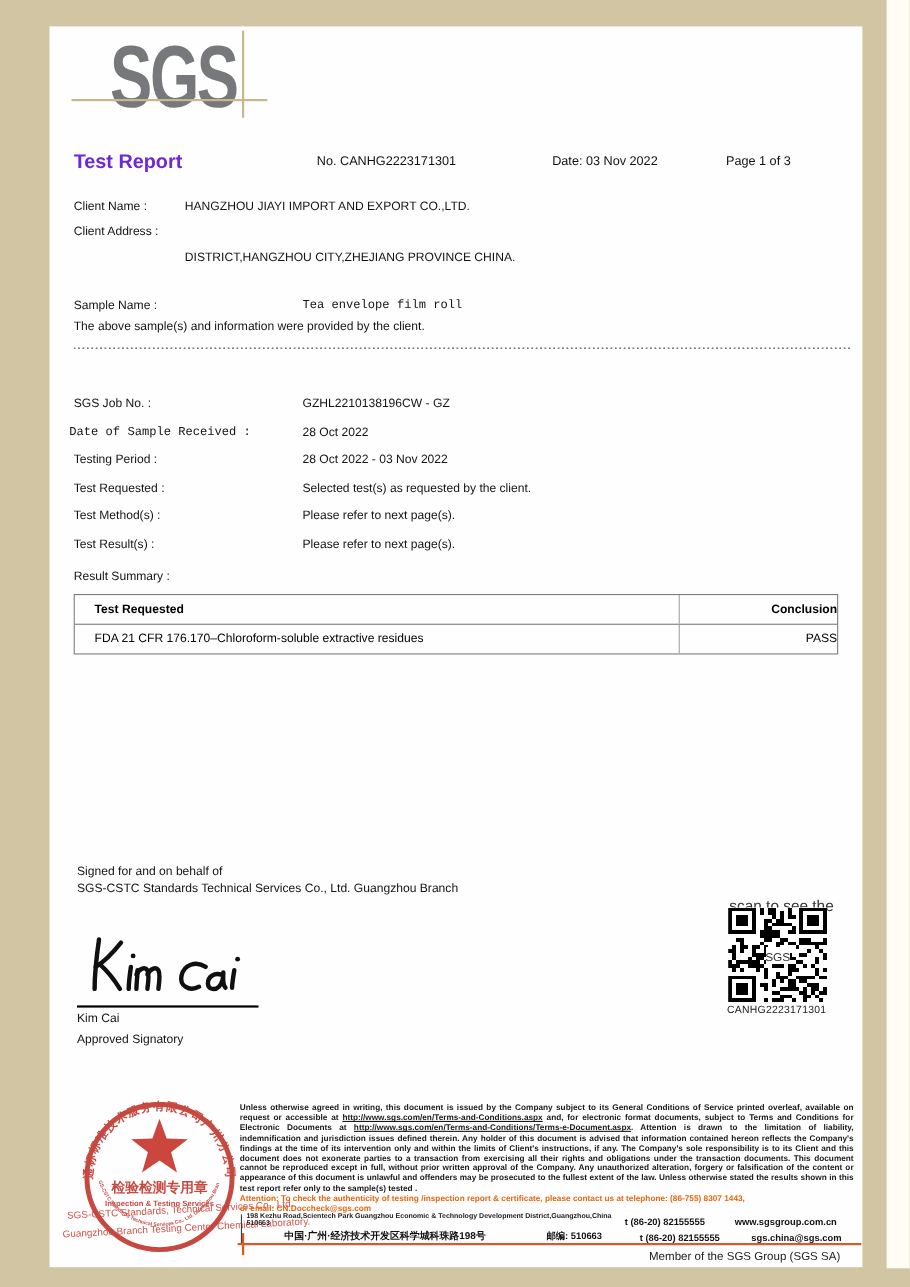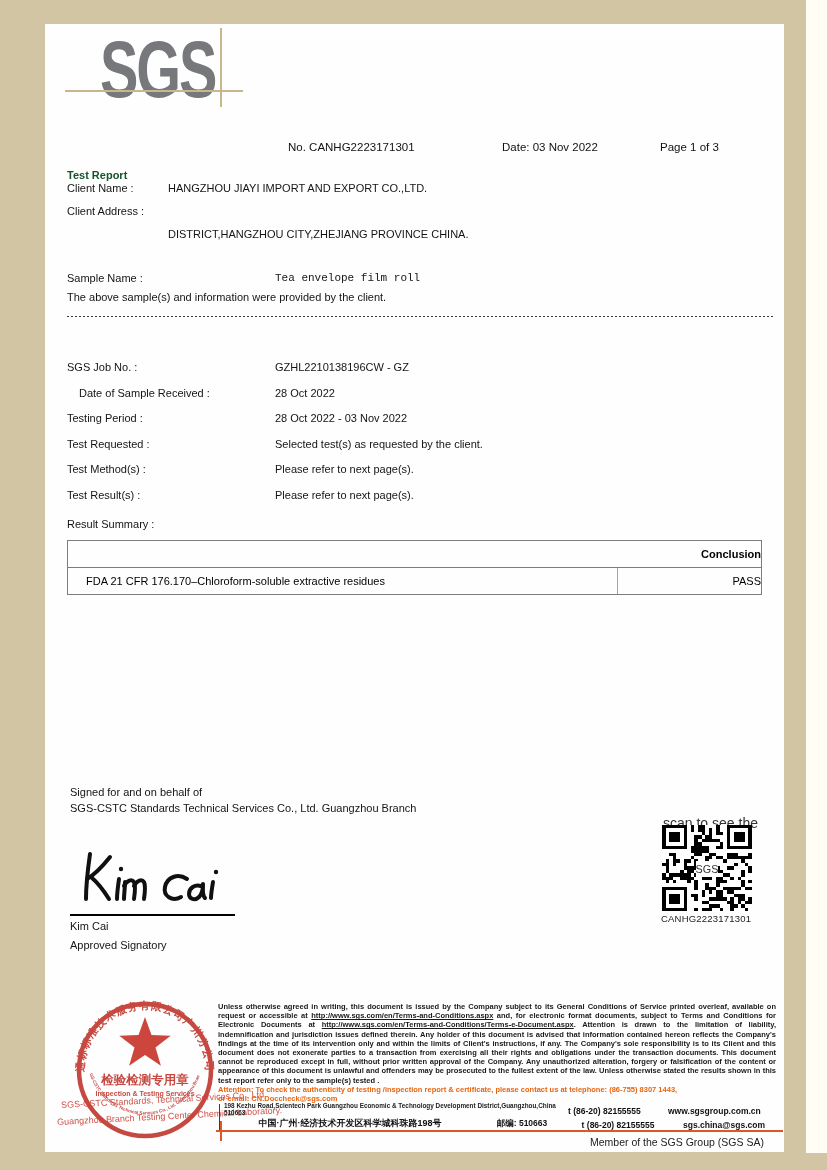--- a/index.html
+++ b/index.html
@@ -7,21 +7,21 @@
   .right-strip{position:absolute;left:806px;top:0;width:21px;height:1153px;background:#fffdf4;}
   .page{position:absolute;left:45px;top:24px;width:739px;height:1128px;background:#fefefe;}
   .abs{position:absolute;}
   .lbl{font-size:11px;color:#141414;}
   .val{font-size:11px;color:#141414;}
   
   .logo-text{font-size:80px;font-weight:bold;color:#77787b;letter-spacing:-3px;
     transform:scaleX(.72);transform-origin:left top;line-height:1;}
   .cross{background:#c8b68c;}
   
-  .report-title{font-size:11px;font-weight:bold;color:#14532d;margin-top:32px;}
+  .report-title{font-size:18px;font-weight:bold;color:#6d28d9;}
   .hdr-field{font-size:11.5px;color:#111;}
   
   .dashed{height:2px;background-image:repeating-linear-gradient(90deg,#3a3a3a 0 2px,transparent 2px 4px);background-size:4px 1.4px;background-repeat:repeat-x;background-position:0 0;}
   
   .rs-table{border:1px solid #7d7d7d;width:693px;}
   .rs-row{display:flex;height:26px;align-items:center;}
   .rs-row.head{border-bottom:1px solid #7d7d7d;}
   .rs-c1{width:550px;padding-left:18px;box-sizing:border-box;border-right:1px solid #a3a3a3;height:100%;display:flex;align-items:center;font-size:11px;}
   .rs-c2{flex:1;text-align:right;font-size:11px;}
   .bold{font-weight:bold;}
@@ -67,34 +67,35 @@
   <div class="abs lbl" style="left:22px;top:181px;">Client Address :</div>
   <div class="abs val" style="left:123px;top:204px;">DISTRICT,HANGZHOU CITY,ZHEJIANG PROVINCE CHINA.</div>
 
   <div class="abs lbl" style="left:22px;top:248px;">Sample Name :</div>
   <div class="abs val" style="left:230px;top:248px;font-family:Liberation Mono, monospace;">Tea envelope film roll</div>
   <div class="abs val" style="left:22px;top:267px;">The above sample(s) and information were provided by the client.</div>
   <div class="abs dashed" style="left:22px;top:292px;width:706px;"></div>
 
   <div class="abs lbl" style="left:22px;top:337px;">SGS Job No. :</div>
   <div class="abs val" style="left:230px;top:337px;">GZHL2210138196CW - GZ</div>
-  <div class="abs lbl" style="left:34px;top:363px;">Date of Sample Received :</div>
+  <div class="abs lbl" style="left:18px;top:363px;font-family:Liberation Mono, monospace;">Date of Sample Received :</div>
   <div class="abs val" style="left:230px;top:363px;">28 Oct 2022</div>
   <div class="abs lbl" style="left:22px;top:388px;">Testing Period :</div>
   <div class="abs val" style="left:230px;top:388px;">28 Oct 2022 - 03 Nov 2022</div>
   <div class="abs lbl" style="left:22px;top:414px;">Test Requested :</div>
   <div class="abs val" style="left:230px;top:414px;">Selected test(s) as requested by the client.</div>
   <div class="abs lbl" style="left:22px;top:439px;">Test Method(s) :</div>
   <div class="abs val" style="left:230px;top:439px;">Please refer to next page(s).</div>
   <div class="abs lbl" style="left:22px;top:465px;">Test Result(s) :</div>
   <div class="abs val" style="left:230px;top:465px;">Please refer to next page(s).</div>
 
   <div class="abs lbl" style="left:22px;top:494px;">Result Summary :</div>
   <div class="abs rs-table" style="left:22px;top:516px;">
     <div class="rs-row head">
+      <div class="rs-c1 bold">Test Requested</div>
       <div class="rs-c2 bold">Conclusion</div>
     </div>
     <div class="rs-row">
       <div class="rs-c1">FDA 21 CFR 176.170–Chloroform-soluble extractive residues</div>
       <div class="rs-c2">PASS</div>
     </div>
   </div>
 
   <div class="abs lbl" style="left:25px;top:762px;">Signed for and on behalf of</div>
   <div class="abs lbl" style="left:25px;top:778px;">SGS-CSTC Standards Technical Services Co., Ltd. Guangzhou Branch</div>

